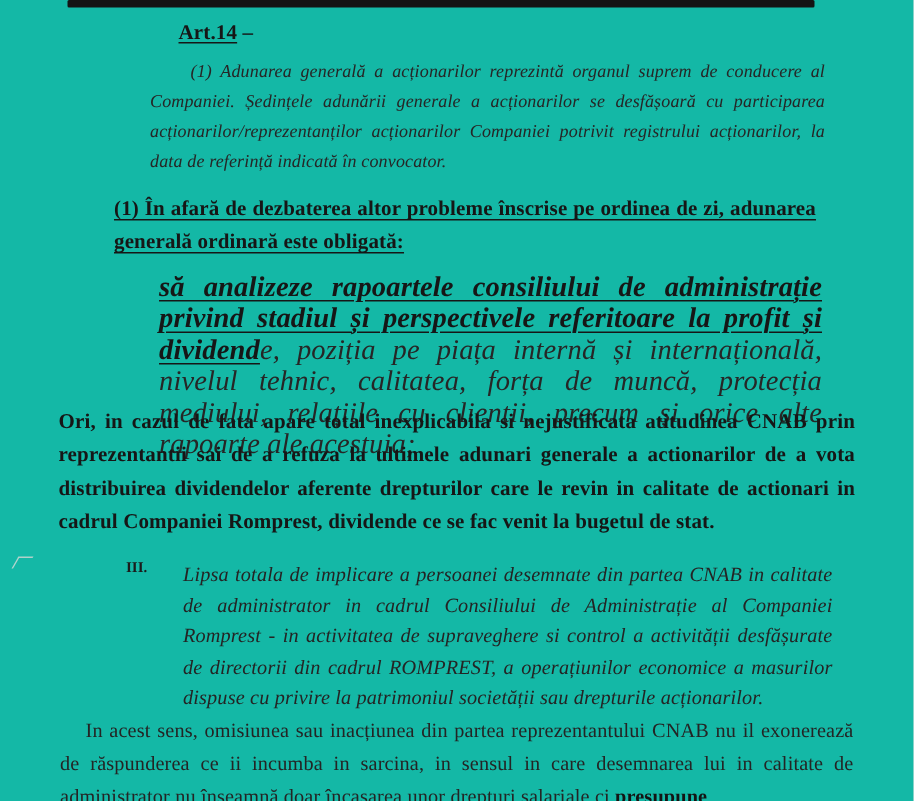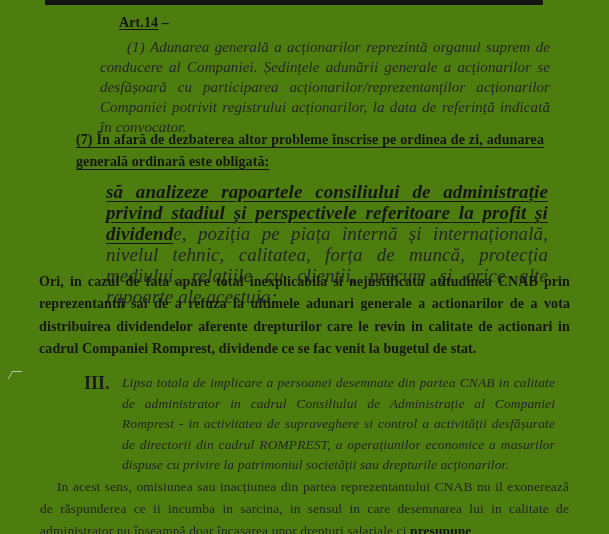--- a/index.html
+++ b/index.html
@@ -4,21 +4,21 @@
 <style>
   html, body {
     margin: 0;
     padding: 0;
     background: #e8e8e6;
   }
   .page {
     position: relative;
     width: 609px;
     height: 534px;
-    background: #4d7c0f;
+    background: #14b8a6;
     overflow: hidden;
     font-family: "Liberation Serif", "DejaVu Serif", serif;
     color: #1f1f1f;
   }
   .redaction-bar {
     position: absolute;
     top: 0;
     left: 45px;
     width: 498px;
     height: 5px;
@@ -40,21 +40,21 @@
   .art14 .u {
     text-decoration: underline;
     text-decoration-thickness: 1.3px;
     text-underline-offset: 2px;
   }
   .para1 {
     left: 100px;
     top: 37px;
     width: 450px;
     font-style: italic;
-    font-size: 15px;
+    font-size: 12px;
     line-height: 20px;
     text-indent: 27px;
     color: #262626;
   }
   .heading4 {
     left: 76px;
     top: 129px;
     width: 468px;
     font-size: 14px;
     font-weight: bold;
@@ -88,21 +88,21 @@
     font-weight: bold;
     line-height: 22.4px;
     color: #161616;
     text-decoration-thickness: 1.4px;
     text-underline-offset: 2.5px;
   }
   .item3-numeral {
     position: absolute;
     left: 84px;
     top: 373px;
-    font-size: 18px;
+    font-size: 10px;
     font-weight: bold;
     color: #1b1b1b;
     text-decoration-thickness: 1.3px;
     text-underline-offset: 2px;
   }
   .item3-text {
     left: 122px;
     top: 373px;
     width: 433px;
     font-size: 13.5px;
@@ -147,21 +147,21 @@
   <div class="redaction-bar"></div>
 
   <div class="scan-mark"></div>
 
   <div class="blk art14">
     <span class="u">Art.14</span><span> –</span>
   </div>
 
   <div class="blk para1">(1) Adunarea generală a acționarilor reprezintă organul suprem de conducere al Companiei. Ședințele adunării generale a acționarilor se desfășoară cu participarea acționarilor/reprezentanților acționarilor Companiei potrivit registrului acționarilor, la data de referință indicată în convocator.</div>
 
-  <div class="blk heading4">(7) În afară de dezbaterea altor probleme înscrise pe ordinea de zi, adunarea generală ordinară este obligată:</div>
+  <div class="blk heading4">(1) În afară de dezbaterea altor probleme înscrise pe ordinea de zi, adunarea generală ordinară este obligată:</div>
 
   <div class="blk obligation">
     <span class="emph">să analizeze rapoartele consiliului de administrație privind stadiul și perspectivele referitoare la profit și dividend</span><span>e, poziția pe piața internă și internațională, nivelul tehnic, calitatea, forța de muncă, protecția mediului, relațiile cu clienții, precum și orice alte rapoarte ale acestuia;</span>
   </div>
 
   <div class="blk ori">Ori, in cazul de fata apare total inexplicabila si nejustificata atitudinea CNAB prin reprezentantii sai de a refuza la ultimele adunari generale a actionarilor de a vota distribuirea dividendelor aferente drepturilor care le revin in calitate de actionari in cadrul Companiei Romprest, dividende ce se fac venit la bugetul de stat.</div>
 
   <div class="item3-numeral">III.</div>
 
   <div class="blk item3-text">Lipsa totala de implicare a persoanei desemnate din partea CNAB in calitate de administrator in cadrul Consiliului de Administrație al Companiei Romprest - in activitatea de supraveghere si control a activității desfășurate de directorii din cadrul ROMPREST, a operațiunilor economice a masurilor dispuse cu privire la patrimoniul societății sau drepturile acționarilor.</div>

